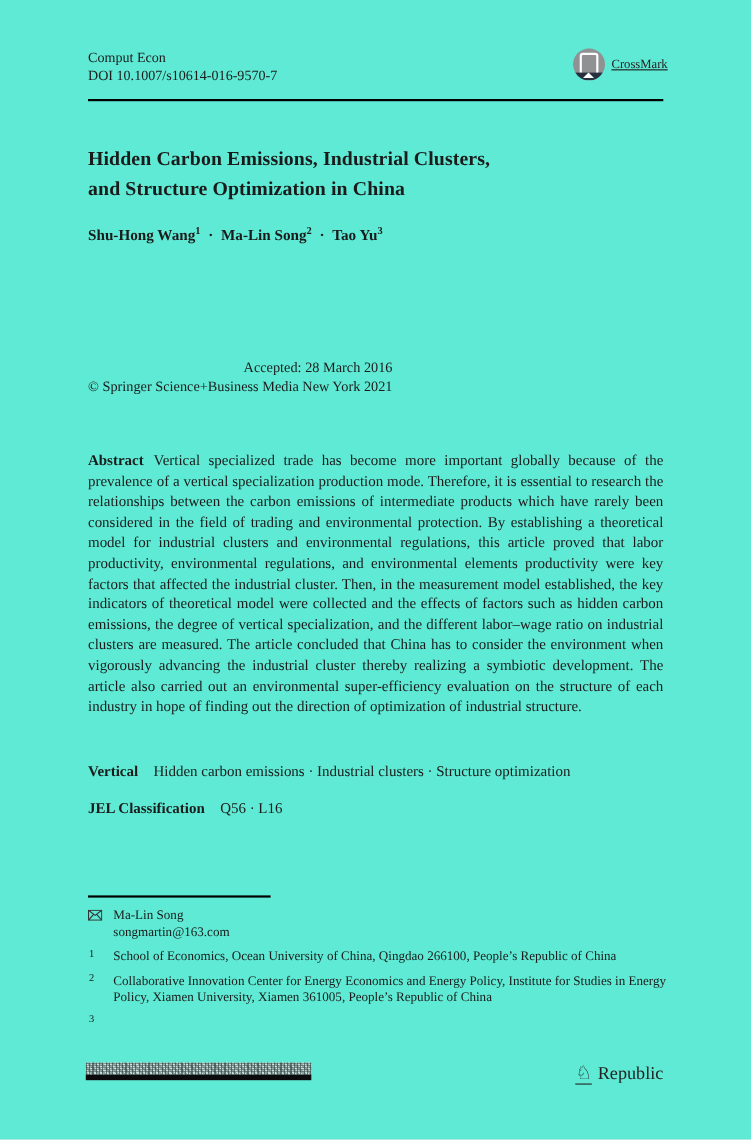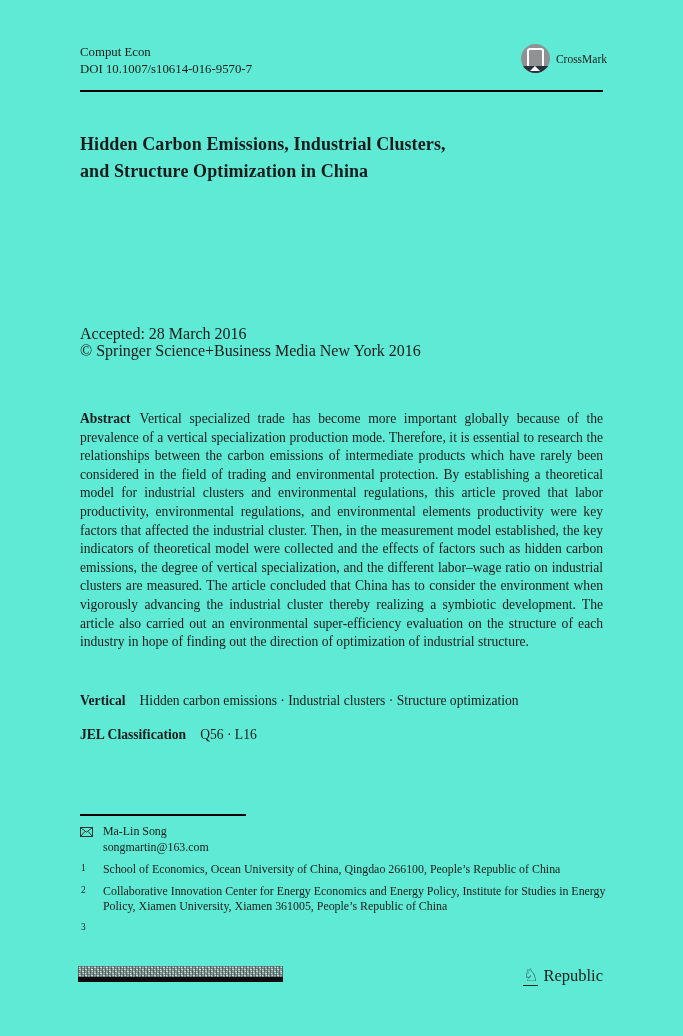--- a/index.html
+++ b/index.html
@@ -4,35 +4,35 @@
 <style>
   html,body{margin:0;padding:0;background:#e9e9e9;}
   .page{
     position:relative;width:683px;height:1036px;background:#5eead4;
     font-family:"Liberation Serif", serif;color:#1b1b1b;margin:0 auto;
     overflow:hidden;
   }
   
   .header{position:absolute;top:44px;left:80px;right:76px;display:flex;justify-content:space-between;align-items:flex-start;}
   .journal-block{font-size:12.8px;line-height:16.5px;}
-  .crossmark{display:flex;align-items:center;gap:6px;}
+  .crossmark{display:flex;align-items:center;gap:6px;text-decoration:underline;}
   .cm-circle{position:relative;width:29px;height:29px;border-radius:50%;background:#8f9193;overflow:hidden;}
   .cm-page{position:absolute;top:4px;left:6px;width:13px;height:17px;border:2px solid #fdfdfd;border-radius:3px;}
   .cm-bottom{position:absolute;bottom:0;left:0;width:100%;height:7px;background:#27303f;}
   .cm-tri{position:absolute;bottom:2px;left:50%;transform:translateX(-50%);width:0;height:0;
     border-left:5px solid transparent;border-right:5px solid transparent;border-bottom:5px solid #ffffff;}
   .cm-label{font-size:11.5px;color:#222;}
   .head-rule{position:absolute;top:90px;left:80px;width:523px;height:2px;background:#000;}
   
   .title{position:absolute;top:131px;left:80px;width:523px;font-size:18px;font-weight:bold;line-height:27px;letter-spacing:.1px;}
   .authors{position:absolute;top:206px;left:80px;font-size:13.8px;font-weight:bold;}
   .authors sup{font-size:9.5px;vertical-align:super;line-height:0;}
   .authors .sep{margin:0 7px;}
   
-  .accepted{position:absolute;top:326px;left:80px;font-size:16px;line-height:16.8px;}
+  .accepted{position:absolute;top:326px;left:80px;font-size:13px;line-height:16.8px;text-align:right;}
   
   .abstract{position:absolute;top:410px;left:80px;width:523px;font-size:13.6px;line-height:18.6px;text-align:justify;}
   .abstract .lbl{font-weight:bold;margin-right:9px;}
   .kv{position:absolute;left:80px;width:523px;font-size:13.6px;}
   .kv .lbl{font-weight:bold;margin-right:14px;}
   .keywords{top:693px;}
   .jel{top:727px;}
   
   .fn-rule{position:absolute;top:814px;left:80px;width:166px;height:1.5px;background:#000;}
   .corr{position:absolute;top:824px;left:80px;font-size:11.9px;line-height:15.6px;display:flex;}
@@ -71,24 +71,27 @@
     </div>
   </div>
 
   <div class="head-rule"></div>
 
   <h1 class="title" style="margin:0;">
     <span>Hidden Carbon Emissions, Industrial Clusters,</span><br>
     <span>and Structure Optimization in China</span>
   </h1>
 
+  <div class="authors">
+    <span><span>Shu-Hong Wang</span><sup>1</sup></span><span class="sep">·</span><span><span>Ma-Lin Song</span><sup>2</sup></span><span class="sep">·</span><span><span>Tao Yu</span><sup>3</sup></span>
+  </div>
 
   <div class="accepted">
     <div>Accepted: 28 March 2016</div>
-    <div>© Springer Science+Business Media New York 2016</div>
+    <div>© Springer Science+Business Media New York 2021</div>
   </div>
 
   <p class="abstract" style="margin:0;">
     <span class="lbl">Abstract</span><span>Vertical specialized trade has become more important globally because of the prevalence of a vertical specialization production mode. Therefore, it is essential to research the relationships between the carbon emissions of intermediate products which have rarely been considered in the field of trading and environmental protection. By establishing a theoretical model for industrial clusters and environmental regulations, this article proved that labor productivity, environmental regulations, and environmental elements productivity were key factors that affected the industrial cluster. Then, in the measurement model established, the key indicators of theoretical model were collected and the effects of factors such as hidden carbon emissions, the degree of vertical specialization, and the different labor–wage ratio on industrial clusters are measured. The article concluded that China has to consider the environment when vigorously advancing the industrial cluster thereby realizing a symbiotic development. The article also carried out an environmental super-efficiency evaluation on the structure of each industry in hope of finding out the direction of optimization of industrial structure.</span>
   </p>
 
   <div class="kv keywords">
     <span class="lbl">Vertical</span><span>Hidden carbon emissions · Industrial clusters · Structure optimization</span>
   </div>
 

